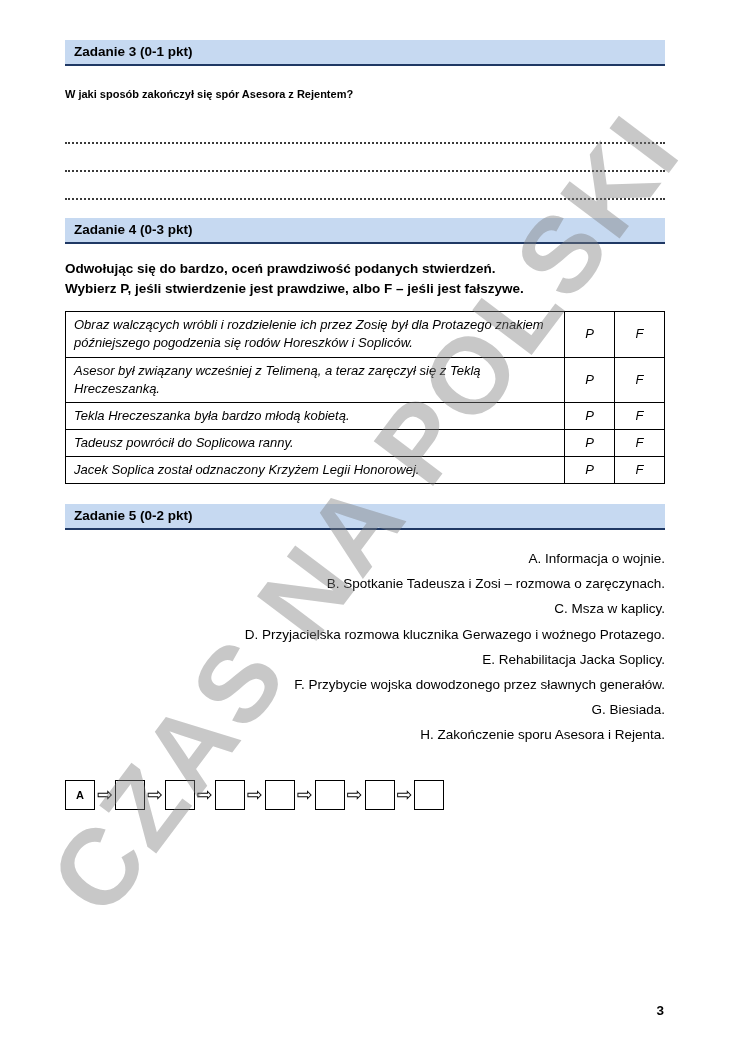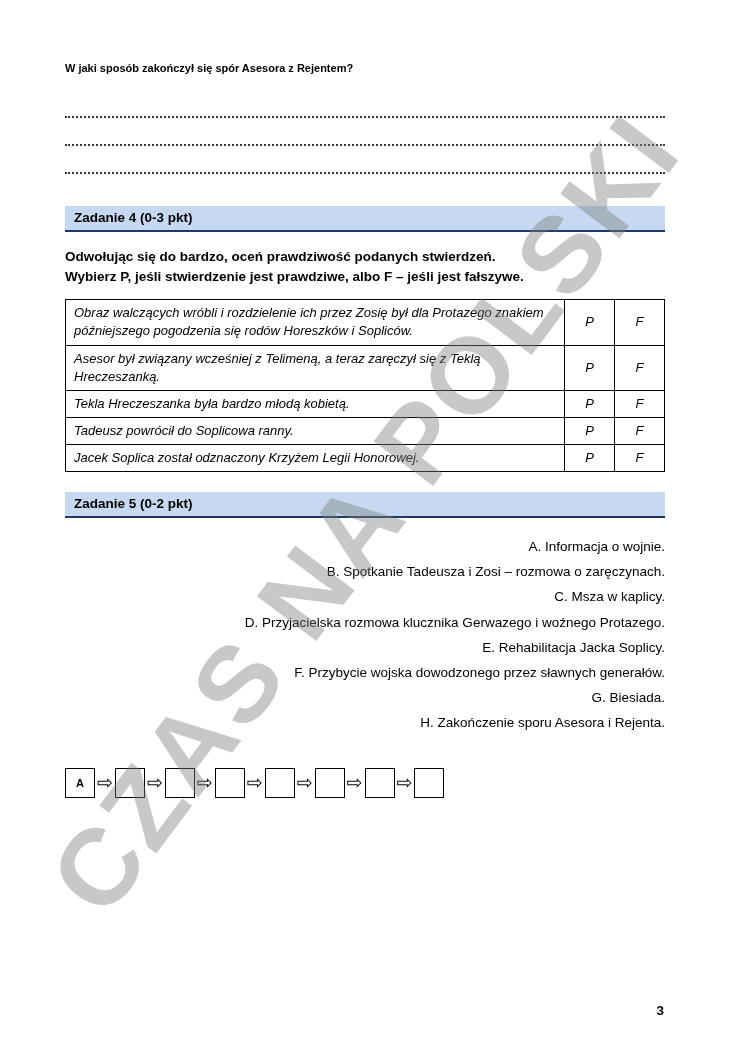--- a/index.html
+++ b/index.html
@@ -29,21 +29,21 @@
     font-weight: bold;
     font-size: 11px;
   }
 
   .answer-lines { margin-top: 16px; }
   .dotline {
     height: 28px;
     border-bottom: 2px dotted #3a3a3a;
   }
 
-  .mt-task4 { margin-top: 32px; }
+  .mt-task4 { margin-top: 18px; }
   .instr {
     margin-top: 15px;
     font-weight: bold;
     font-size: 13.5px;
     line-height: 1.45;
   }
 
   table.pf-table {
     margin-top: 13px;
     border-collapse: collapse;
@@ -123,20 +123,21 @@
     pointer-events: none;
     z-index: 10;
   }
 </style>
 </head>
 <body>
 
 <div class="page">
 
   <section>
+    <div class="task-header">Zadanie 3 (0-1 pkt)</div>
     <p class="question">W jaki sposób zakończył się spór Asesora z Rejentem?</p>
     <div class="answer-lines">
       <div class="dotline"></div>
       <div class="dotline"></div>
       <div class="dotline"></div>
     </div>
   </section>
 
   <section class="mt-task4">
     <div class="task-header">Zadanie 4 (0-3 pkt)</div>

